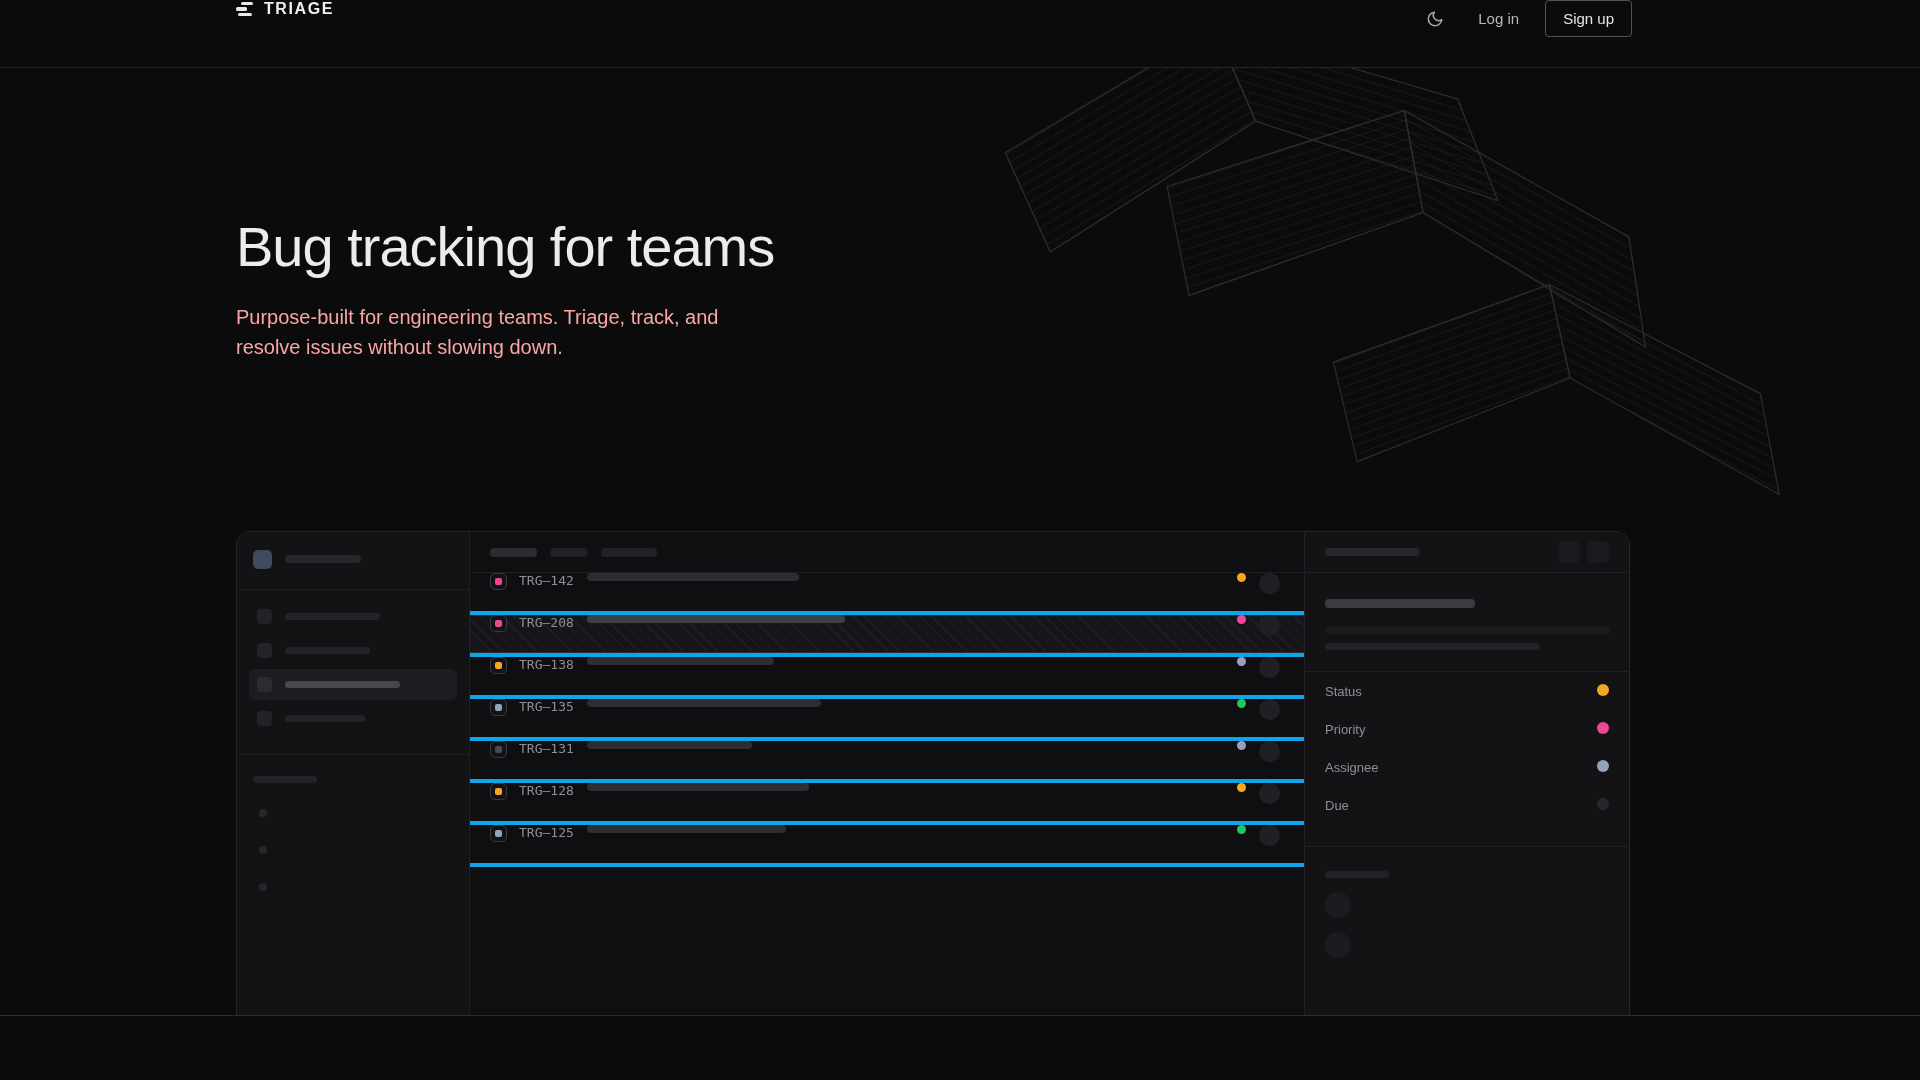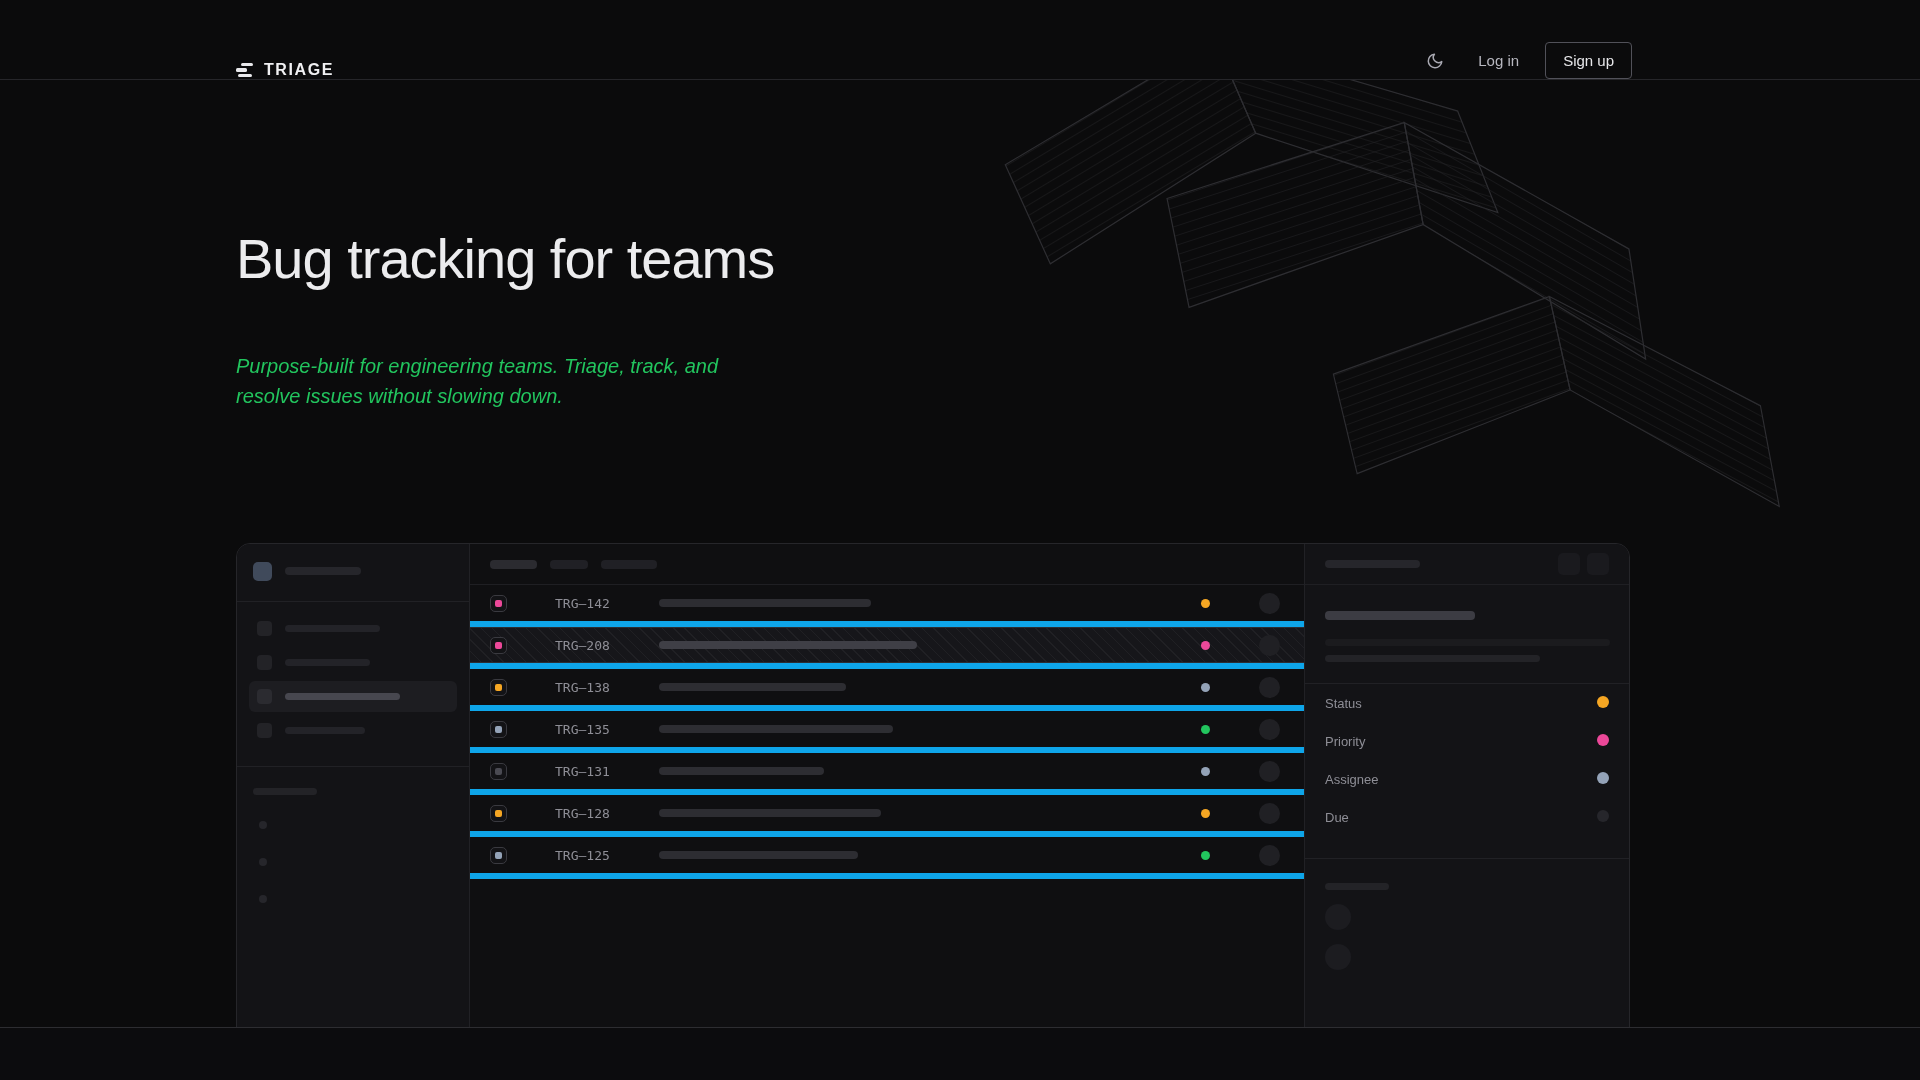--- a/index.html
+++ b/index.html
@@ -5,23 +5,23 @@
   * { margin:0; padding:0; box-sizing:border-box; }
   html,body { width:1920px; height:1080px; overflow:hidden; }
   body {
     background:#0b0b0c;
     font-family:"Liberation Sans", sans-serif;
     color:#ececee;
   }
 
   
   .navbar {
-    height:80px;
-    display:flex; align-items:flex-end; justify-content:space-between;
-    padding:8px 288px 0 236px;
+    height:68px;
+    display:flex; align-items:flex-start; justify-content:space-between;
+    padding:0 288px 0 236px;
     background:#0b0b0c;
     border-bottom:1px solid #26262a;
     position:relative; z-index:5;
   }
   .brand { display:flex; align-items:center; gap:11px; cursor:pointer; }
   .brand-icon { width:17px; height:15px; display:flex; flex-direction:column; justify-content:space-between; }
   .brand-icon span { height:3.4px; border-radius:1.5px; background:#e9e9ec; display:block; }
   .brand-icon .b1 { width:12px; margin-left:5px; }
   .brand-icon .b2 { width:11px; }
   .brand-icon .b3 { width:14px; margin-left:2px; }
@@ -33,21 +33,21 @@
   .signup-btn {
     font-size:15px; color:#e7e7ea; background:transparent;
     border:1px solid #515159; border-radius:4px;
     padding:9px 17px; cursor:pointer; font-family:inherit;
   }
 
   
   .hero { position:relative; height:948px; overflow:hidden; border-bottom:1px solid #2d2d31; background:#0b0b0c; }
   .hero-copy { position:absolute; left:236px; top:146px; z-index:2; }
   .hero-title { font-size:56px; line-height:66px; font-weight:500; letter-spacing:-1px; color:#ececee; }
-  .hero-sub { margin-top:59px; font-size:20px; line-height:30px; color:#22c55e;font-style:italic; }
+  .hero-sub { margin-top:22px; font-size:20px; line-height:30px; color:#fca5a5; }
   .hero-sub span { display:block; }
   .cta-btn {
     margin-top:54px; height:50px; display:inline-flex; align-items:center; gap:12px;
     background:#e6e6e6; color:#141417; border:none; border-radius:3px;
     padding:0 27px; font-size:18px; font-weight:700; font-family:inherit; cursor:pointer;
   }
   .cta-arrow { font-size:19px; font-weight:400; }
 
   
   .folds { position:absolute; left:980px; top:-30px; z-index:1; pointer-events:none; }
@@ -78,21 +78,21 @@
   .side-item.active .it-icon { background:#2b2b30; }
   .side-label { width:64px; height:7px; background:#232327; margin-top:21px; }
   .side-dots { margin-top:26px; margin-left:6px; }
   .side-dots i { display:block; width:8px; height:8px; border-radius:50%; background:#26262b; margin-bottom:29px; }
 
   
   .mock-list { flex:1; background:#0f0f11; display:flex; flex-direction:column; }
   .list-head { height:41px; border-bottom:1px solid #1f1f23; display:flex; align-items:center; gap:13px; padding:0 20px; flex:none; }
   .tab-pill { height:9px; border-radius:4px; background:#202025; }
   .tab-pill.active { background:#2b2b30; }
-  .issue-row { height:42px; border-bottom:6px solid #0ea5e9; display:flex; align-items:center; padding:0 24px 0 20px; position:relative;gap:36px; }
+  .issue-row { height:42px; border-bottom:4px solid #0ea5e9; display:flex; padding:0 24px 0 20px; position:relative; }
   .issue-row.selected {
     background:#16161a;
     background-image:repeating-linear-gradient(45deg, rgba(255,255,255,0.045) 0 1px, transparent 1px 8px);
     box-shadow:inset 0 1px 0 #2c2c31, inset 0 -1px 0 #2c2c31;
   }
   .issue-icon { width:17px; height:17px; border-radius:5px; border:1px solid #3a3a40; background:#131316;
     display:flex; align-items:center; justify-content:center; flex:none; }
   .issue-icon i { width:7px; height:7px; border-radius:2px; display:block; }
   .issue-id { font-family:"DejaVu Sans Mono", monospace; font-size:13px; color:#8e8e96; margin-left:12px; width:66px; flex:none; }
   .title-skel { height:8px; background:#2d2d32; margin-left:2px; }

